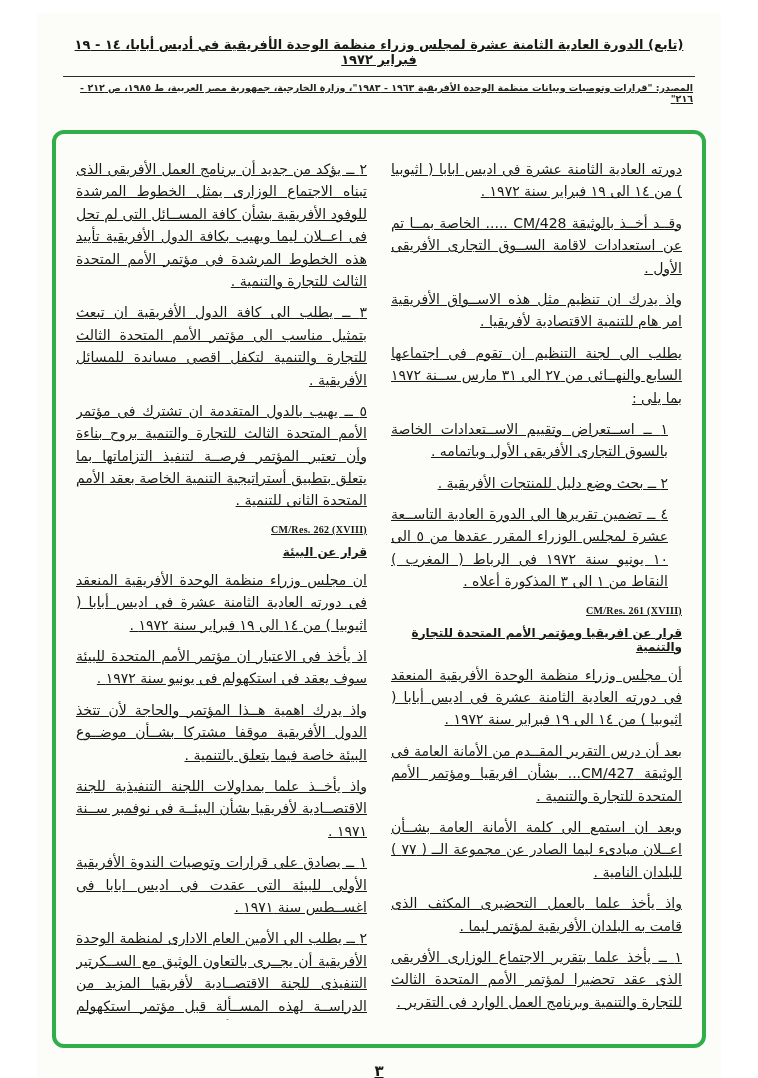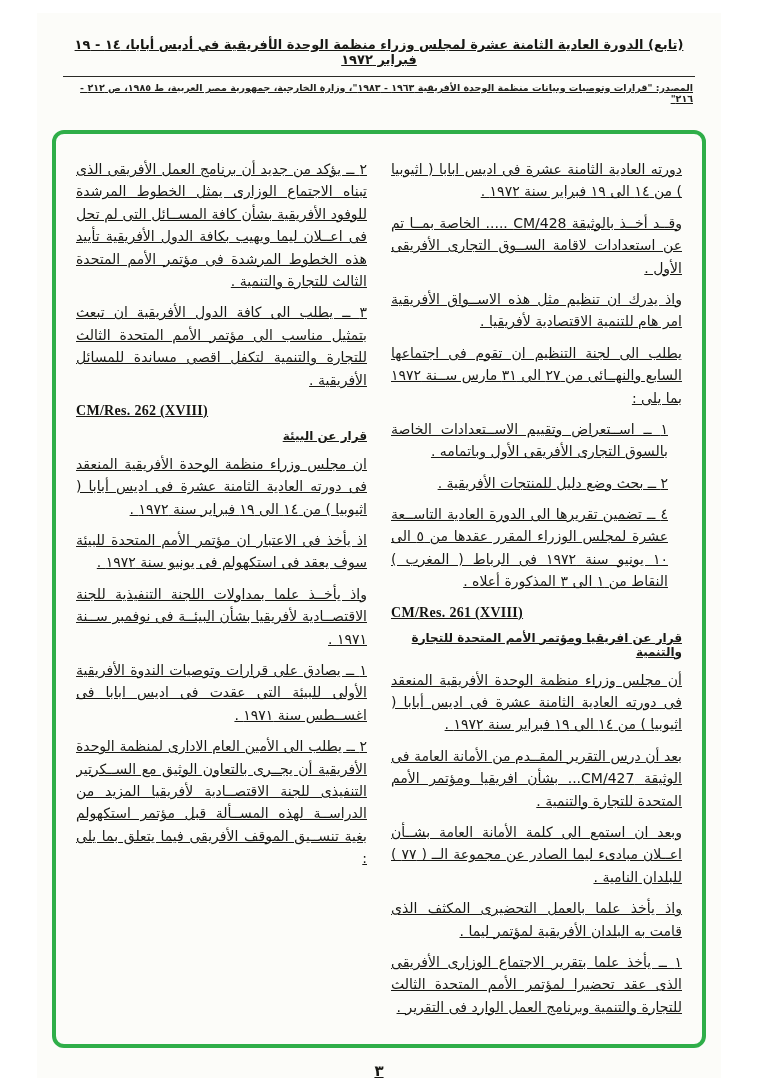--- a/index.html
+++ b/index.html
@@ -55,23 +55,23 @@
   .col { flex: 1; direction: rtl; overflow: hidden; }
   .para {
     font-size: 14px;
     line-height: 1.6;
     text-align: justify;
     margin-bottom: 9px;
   }
   .indent { margin-right: 14px; }
   .code {
     direction: ltr;
-    text-align: left;
+    text-align: right;
     font-family: "Liberation Serif", serif;
-    font-size: 14px;
+    font-size: 10px;
     font-weight: bold;
     letter-spacing: 0.3px;
     margin: 12px 0 10px 0;
     color: #141412;
   }
   .heading {
     font-size: 12px;
     font-weight: bold;
     text-align: right;
     margin: 2px 0 10px 0;
@@ -106,24 +106,26 @@
           <p class="heading">قرار عن افريقيا ومؤتمر الأمم المتحدة للتجارة والتنمية</p>
           <p class="para">أن مجلس وزراء منظمة الوحدة الأفريقية المنعقد فى دورته العادية الثامنة عشرة فى اديس أبابا ( اثيوبيا ) من ١٤ الى ١٩ فبراير سنة ١٩٧٢ .</p>
           <p class="para">بعد أن درس التقرير المقــدم من الأمانة العامة فى الوثيقة CM/427... بشأن افريقيا ومؤتمر الأمم المتحدة للتجارة والتنمية .</p>
           <p class="para">وبعد ان استمع الى كلمة الأمانة العامة بشــأن اعــلان مبادىء ليما الصادر عن مجموعة الــ ( ٧٧ ) للبلدان النامية .</p>
           <p class="para">واذ يأخذ علما بالعمل التحضيرى المكثف الذى قامت به البلدان الأفريقية لمؤتمر ليما .</p>
           <p class="para">١ ــ يأخذ علما بتقرير الاجتماع الوزارى الأفريقى الذى عقد تحضيرا لمؤتمر الأمم المتحدة الثالث للتجارة والتنمية وبرنامج العمل الوارد فى التقرير .</p>
         </div>
       <div class="col">
           <p class="para">٢ ــ يؤكد من جديد أن برنامج العمل الأفريقى الذى تبناه الاجتماع الوزارى يمثل الخطوط المرشدة للوفود الأفريقية بشأن كافة المســائل التى لم تحل فى اعــلان ليما ويهيب بكافة الدول الأفريقية تأييد هذه الخطوط المرشدة فى مؤتمر الأمم المتحدة الثالث للتجارة والتنمية .</p>
           <p class="para">٣ ــ يطلب الى كافة الدول الأفريقية ان تبعث بتمثيل مناسب الى مؤتمر الأمم المتحدة الثالث للتجارة والتنمية لتكفل اقصى مساندة للمسائل الأفريقية .</p>
+          <p class="para">٥ ــ يهيب بالدول المتقدمة ان تشترك فى مؤتمر الأمم المتحدة الثالث للتجارة والتنمية بروح بناءة وأن تعتبر المؤتمر فرصــة لتنفيذ التزاماتها بما يتعلق بتطبيق أستراتيجية التنمية الخاصة بعقد الأمم المتحدة الثانى للتنمية .</p>
           <p class="code">CM/Res. 262 (XVIII)</p>
           <p class="heading center">قرار عن البيئة</p>
           <p class="para">ان مجلس وزراء منظمة الوحدة الأفريقية المنعقد فى دورته العادية الثامنة عشرة فى اديس أبابا ( اثيوبيا ) من ١٤ الى ١٩ فبراير سنة ١٩٧٢ .</p>
           <p class="para">اذ يأخذ فى الاعتبار ان مؤتمر الأمم المتحدة للبيئة سوف يعقد فى استكهولم فى يونيو سنة ١٩٧٢ .</p>
+          <p class="para">واذ يدرك اهمية هــذا المؤتمر والحاجة لأن تتخذ الدول الأفريقية موقفا مشتركا بشــأن موضــوع البيئة خاصة فيما يتعلق بالتنمية .</p>
           <p class="para">واذ يأخــذ علما بمداولات اللجنة التنفيذية للجنة الاقتصــادية لأفريقيا بشأن البيئــة فى نوفمبر ســنة ١٩٧١ .</p>
           <p class="para">١ ــ يصادق على قرارات وتوصيات الندوة الأفريقية الأولى للبيئة التى عقدت فى اديس ابابا فى اغســطس سنة ١٩٧١ .</p>
           <p class="para">٢ ــ يطلب الى الأمين العام الادارى لمنظمة الوحدة الأفريقية أن يجــرى بالتعاون الوثيق مع الســكرتير التنفيذى للجنة الاقتصــادية لأفريقيا المزيد من الدراســة لهذه المســألة قبل مؤتمر استكهولم بغية تنســيق الموقف الأفريقى فيما يتعلق بما يلى :</p>
         </div>
     </div>
   </div>
 
   <div class="page-number">٣</div>
 </div>
 

